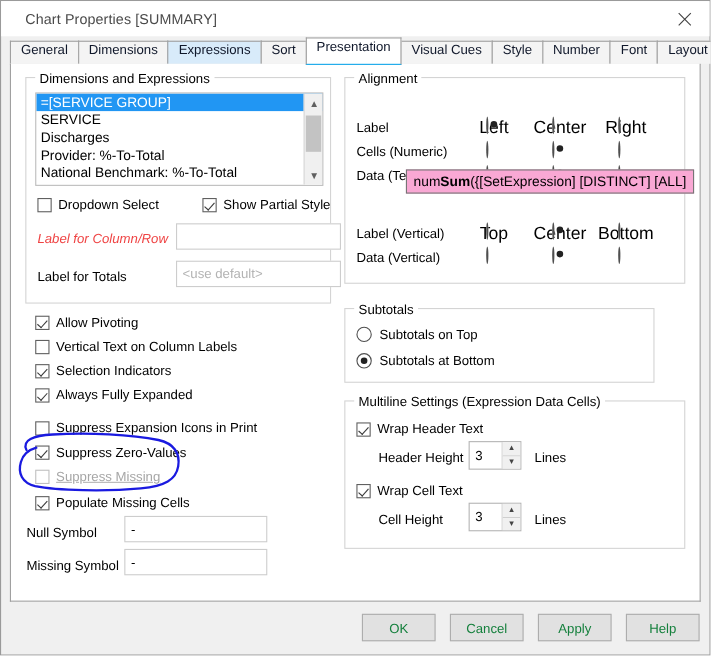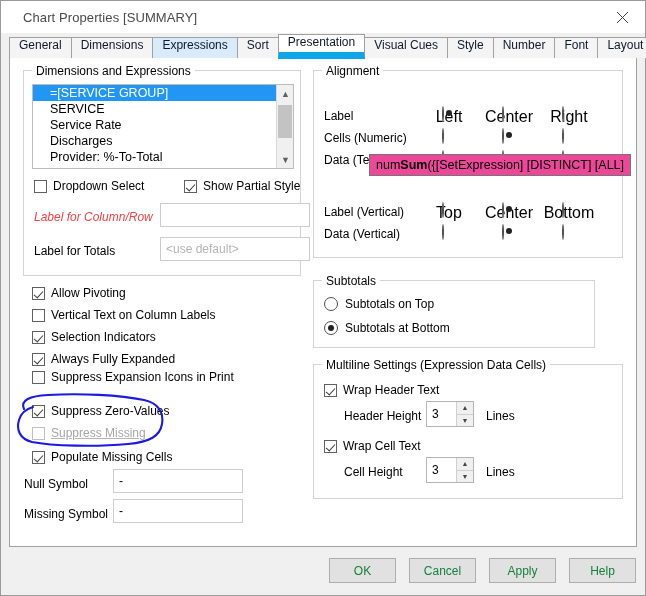--- a/index.html
+++ b/index.html
@@ -43,21 +43,21 @@
     display:flex; align-items:flex-start;
     background:#f4f4f4;
     border:1px solid #a0a0a0; border-bottom:none;
     margin-right:-1px;
     font-size:12px; color:#0f172a;
     white-space:nowrap;
   }
   .tab.hover { background:#d8ebfa; }
   .tab.active {
     height:25px; background:#ffffff;
-    border-bottom:7px solid #0ea5e9;
+    border-bottom:1px solid #0ea5e9;
     position:relative; z-index:3;
     margin-bottom:-1px;
   }
   
   .page {
     position:absolute; left:8px; top:57px; right:8px; bottom:48px;
     background:#ffffff; border:1px solid #a0a0a0; border-top:none;
   }
   
   .group {
@@ -66,21 +66,21 @@
   .group > .legend {
     position:absolute; top:-7px; left:8px;
     background:#ffffff; padding:0 4px; font-size:12px; color:#000;
     white-space:nowrap;
   }
   
   .listbox {
     position:absolute; background:#fff; border:1px solid #bcbcbc;
     overflow:hidden;
   }
-  .lb-item { height:16px; line-height:16px; padding-left:17px; font-size:12.5px; white-space:nowrap; }
+  .lb-item { height:16px; line-height:16px; padding-left:4px; font-size:12.5px; white-space:nowrap; }
   .lb-item.sel { background:#2196f3; color:#fff; }
   .lb-scroll {
     position:absolute; right:0; top:0; width:17px; bottom:0;
     background:#f0f0f0; border-left:1px solid #d8d8d8;
   }
   .lb-arrow {
     position:absolute; left:0; width:17px; height:17px;
     display:flex; align-items:center; justify-content:center;
     color:#606060; font-size:9px;
   }
@@ -154,21 +154,21 @@
   
   .footer { position:absolute; left:0; right:0; bottom:0; height:48px; }
   .btn {
     position:absolute; top:11px; height:25px; width:67px;
     background:#e1e1e1; border:1px solid #adadad;
     display:flex; align-items:center; justify-content:center;
     font-size:12px; color:#15803d;
   }
   
   .tooltip {
-    position:absolute; background:#ec4899; border:1px solid #767676;
+    position:absolute; background:#f9a8d4; border:1px solid #767676;
     font-size:12.5px; padding:2px 6px; white-space:nowrap;
     color:#000; z-index:50; display:flex; align-items:center;
   }
   .tooltip b { font-weight:bold; }
   
   .ink { position:absolute; left:0; top:0; width:646px; height:596px; pointer-events:none; z-index:60; }
 </style>
 </head>
 <body>
 
@@ -219,21 +219,20 @@
   </div>
 
   <div class="page">
 
     <div class="group" style="left:13px; top:12px; width:278px; height:206px;">
       <div class="legend">Dimensions and Expressions</div>
 
       <div class="listbox" style="left:8px; top:13px; width:262px; height:85px;">
         <div class="lb-item sel">=[SERVICE GROUP]</div>
         <div class="lb-item">SERVICE</div>
-        <div class="lb-item">Service Rate</div>
         <div class="lb-item">Discharges</div>
         <div class="lb-item">Provider: %-To-Total</div>
         <div class="lb-item">National Benchmark: %-To-Total</div>
         <div class="lb-scroll">
           <div class="lb-arrow up">▲</div>
           <div class="lb-thumb"></div>
           <div class="lb-arrow dn">▼</div>
         </div>
       </div>
 
@@ -262,21 +261,21 @@
       <span class="lbl">Selection Indicators</span>
     </div>
     <div class="cb" style="left:22px; top:250px;">
       <span class="box"></span>
       <span class="lbl">Vertical Text on Column Labels</span>
     </div>
     <div class="cb" style="left:22px; top:294px;">
       <span class="box checked"></span>
       <span class="lbl">Always Fully Expanded</span>
     </div>
-    <div class="cb" style="left:22px; top:312px;">
+    <div class="cb" style="left:22px; top:324px;">
       <span class="box"></span>
       <span class="lbl">Suppress Expansion Icons in Print</span>
     </div>
     <div class="cb" style="left:22px; top:346px;">
       <span class="box checked"></span>
       <span class="lbl">Suppress Zero-Values</span>
     </div>
     <div class="cb disabled" style="left:22px; top:368px;">
       <span class="box"></span>
       <span class="lbl">Suppress Missing</span>

